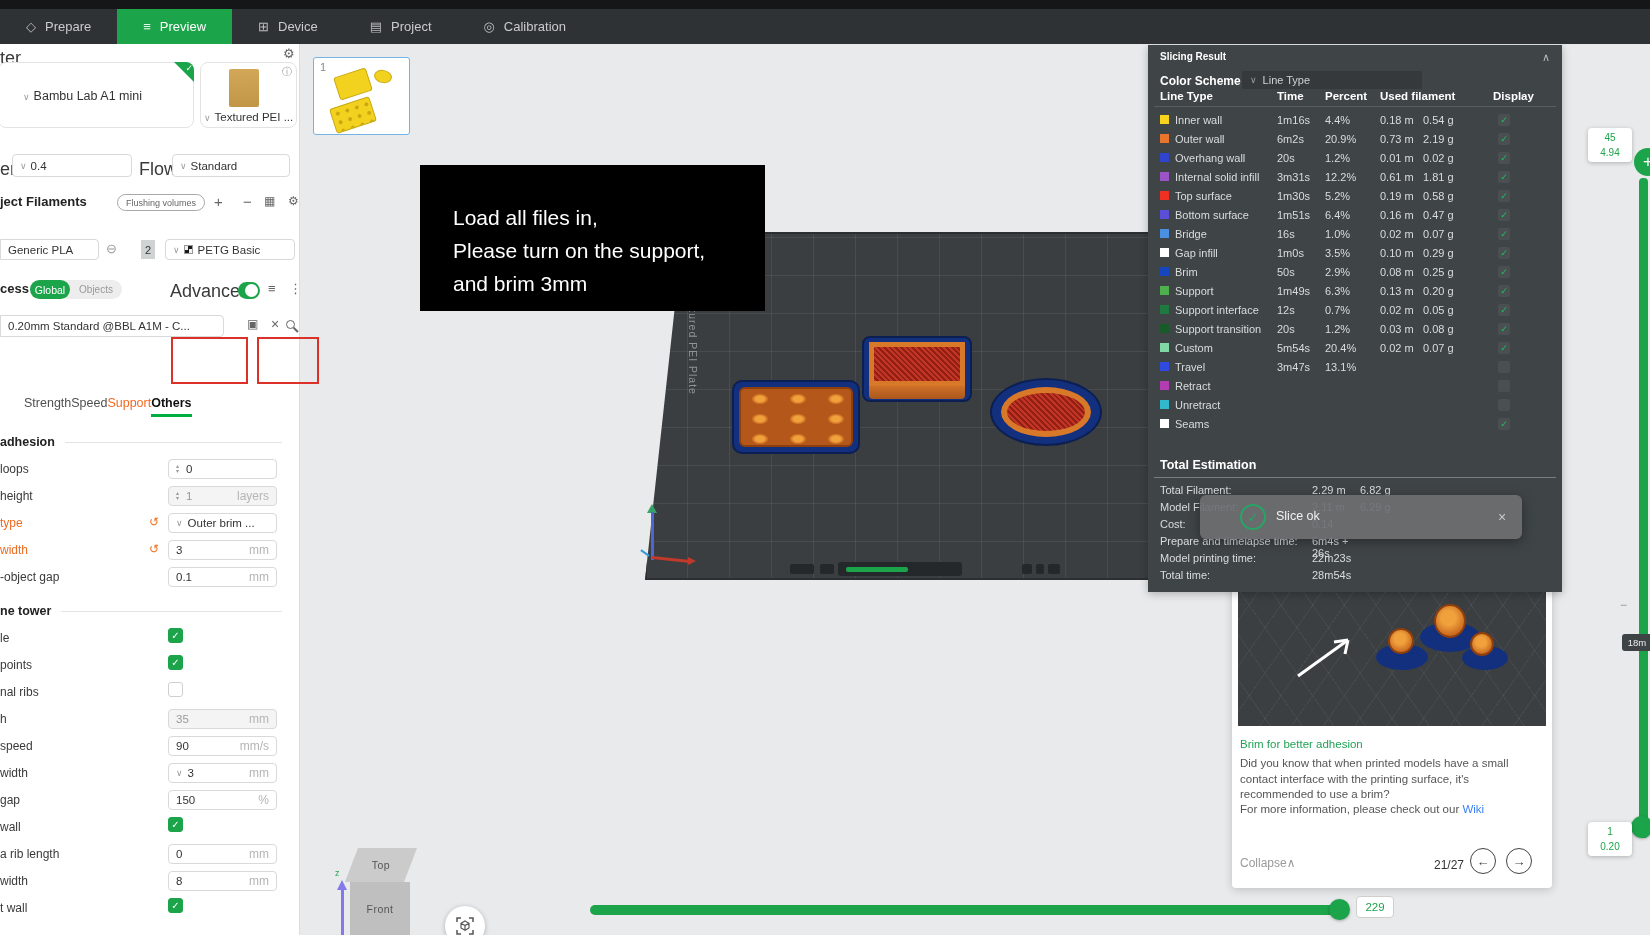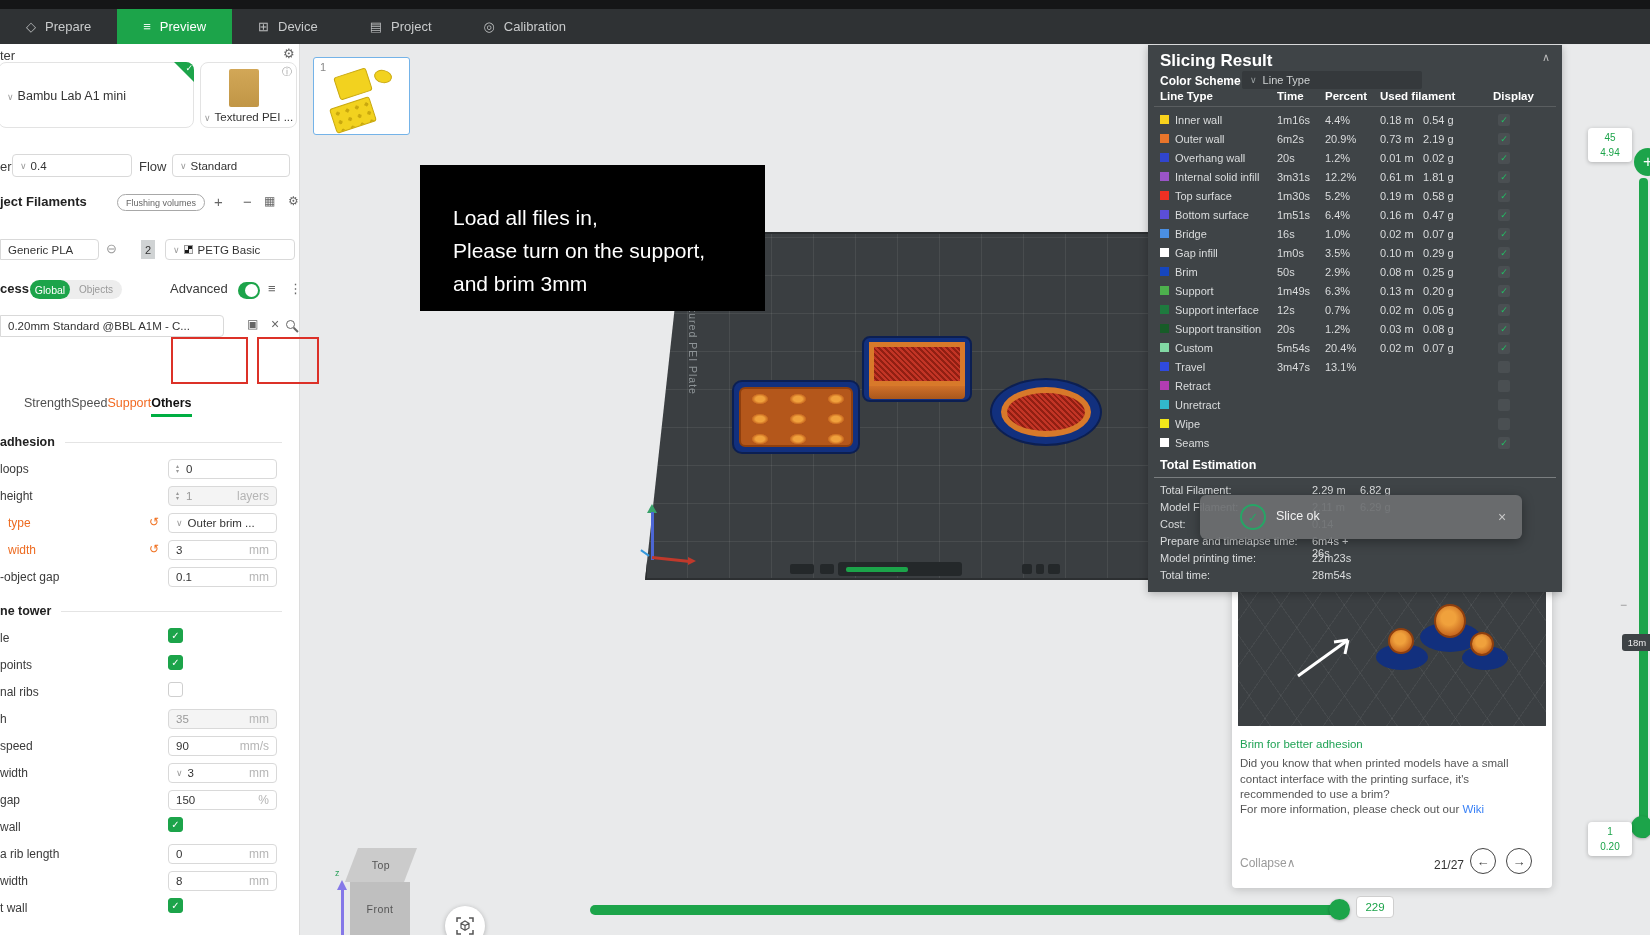--- a/index.html
+++ b/index.html
@@ -12,21 +12,21 @@
   .ttab { display:flex; align-items:center; gap:9px; padding:0 26px; color:#C9CBCC; font-size:13px; cursor:default; }
   .ttab .ticon { font-size:13px; opacity:.9; }
   .ttab.active { background:#1CA44A; color:#fff; }
   .tbtn-chevron { position:absolute; top:14px; width:23px; height:23px; border-radius:50%; background:#1CA44A; color:#fff; font-size:10px; display:flex; align-items:center; justify-content:center; }
   .pill { position:absolute; top:13px; height:25px; border-radius:4px; font-size:12.5px; display:flex; align-items:center; justify-content:center; }
   #slice-pill { left:1403px; width:100px; background:#85898B; color:#C5C9CA; }
   #print-pill { left:1538px; width:84px; background:#1CA44A; color:#fff; }
 
   
   #sidebar { position:absolute; left:0; top:44px; width:300px; height:891px; background:#fff; border-right:1px solid #DCDCDC; z-index:3; }
-  .cutlbl { position:absolute; font-size:13px; color:#3A3A3A; white-space:nowrap; }
+  .cutlbl { position:absolute; font-size:18px; color:#3A3A3A; white-space:nowrap; }
   .boldlbl { font-weight:bold; color:#222; }
   .card { position:absolute; background:#fff; border:1px solid #E3E3E3; border-radius:8px; }
   .cardtxt { position:absolute; font-size:12px; color:#333; white-space:nowrap; overflow:hidden; }
   .chev { color:#9a9a9a; font-size:9px; margin-right:4px; }
   .corner-check { position:absolute; top:-1px; right:-1px; width:0; height:0; border-top:20px solid #1CA44A; border-left:20px solid transparent; border-radius:0 8px 0 0; }
   .corner-check span { position:absolute; top:-19px; right:1px; color:#fff; font-size:9px; }
   .selbox { position:absolute; border:1px solid #D9D9D9; border-radius:4px; background:#fff; display:flex; align-items:center; padding:0 7px; font-size:11.5px; color:#333; white-space:nowrap; overflow:hidden; }
   .icon-btn { position:absolute; color:#666; cursor:default; }
   .pillbtn { position:absolute; border:1px solid #A8A8A8; border-radius:9px; font-size:9px; color:#666; display:flex; align-items:center; justify-content:center; background:#fff; }
   .badge-num { position:absolute; background:#D0D3D4; color:#333; font-size:11px; display:flex; align-items:center; justify-content:center; }
@@ -45,21 +45,21 @@
   .ptab.others { color:#111; font-weight:bold; border-bottom:3px solid #00AE42; padding-bottom:4px; }
   .annot { position:absolute; border:2px solid #DC3128; z-index:6; pointer-events:none; }
 
   #settings { position:absolute; left:0; top:382px; width:292px; }
   .shead { display:flex; align-items:center; gap:10px; height:20px; margin:14px 10px 7px 0; }
   .shead:first-child { margin-top:6px; }
   .shead .shead-t { font-size:12.5px; font-weight:bold; color:#222; white-space:nowrap; }
   .shead .shead-line { flex:1; height:1px; background:#E4E4E4; }
   .srow { position:relative; height:20px; margin-bottom:7px; }
   .srow .lbl { position:absolute; left:0; top:3px; font-size:12px; color:#3A3A3A; white-space:nowrap; }
-  .srow .lbl.mod { color:#ED6B21;margin-left:8px; }
+  .srow .lbl.mod { color:#ED6B21; }
   .srow .reset { position:absolute; left:149px; top:2px; color:#F0701F; font-size:12px; }
   .srow .ctrl { position:absolute; left:168px; top:0; }
   .inp { display:flex; align-items:center; border:1px solid #D9D9D9; border-radius:4px; height:20px; width:109px; padding:0 7px; font-size:11.5px; color:#333; background:#fff; }
   .inp.dis { background:#F4F4F4; color:#999; }
   .inp .unit { margin-left:auto; color:#B5B5B5; font-size:12px; }
   .inp .spin { display:flex; flex-direction:column; font-size:6px; line-height:5px; color:#999; margin-right:7px; }
   .inp .chev2 { color:#9a9a9a; font-size:9px; margin-right:5px; }
   .cb { width:15px; height:15px; border:1px solid #CFCFCF; border-radius:3px; background:#fff; display:flex; align-items:center; justify-content:center; font-size:10px; color:#fff; }
   .cb.on { background:#1CA44A; border-color:#1CA44A; }
 
@@ -107,21 +107,21 @@
   #nc-z-lbl { position:absolute; left:-10px; top:20px; font-size:9px; color:#2AA05A; }
 
   #view-reset-btn { position:absolute; left:445px; top:906px; width:40px; height:40px; border-radius:50%; background:#fff; box-shadow:0 1px 5px rgba(0,0,0,0.25); display:flex; align-items:center; justify-content:center; z-index:3; }
 
   #hslider-track { position:absolute; left:590px; top:905px; width:750px; height:10px; background:#1CA44A; border-radius:5px; z-index:5; }
   #hslider-handle { position:absolute; left:1329px; top:899px; width:21px; height:21px; border-radius:50%; background:#1CA44A; box-shadow:0 1px 3px rgba(0,0,0,0.3); z-index:6; }
   #hslider-badge { position:absolute; left:1356px; top:896px; width:38px; height:22px; background:#fff; border:1px solid #CFCFCF; border-radius:4px; color:#1CA44A; font-size:11.5px; display:flex; align-items:center; justify-content:center; z-index:6; }
 
   
   #panel { position:absolute; left:1148px; top:45px; width:414px; height:547px; background:#3F4447; z-index:7; box-shadow:0 2px 8px rgba(0,0,0,0.25); }
-  #panel-title { position:absolute; left:12px; top:6px; font-size:17px; font-weight:bold; color:#fff; }
+  #panel-title { position:absolute; left:12px; top:6px; font-size:10px; font-weight:bold; color:#fff; }
   #panel-collapse { position:absolute; left:394px; top:6px; color:#BBB; font-size:11px; }
   #cs-label { position:absolute; left:12px; top:29px; font-size:12px; font-weight:bold; color:#fff; }
   #cs-dd { position:absolute; left:94px; top:26px; width:180px; height:18px; background:#35393C; border-radius:2px; color:#CFD2D3; font-size:11px; display:flex; align-items:center; padding:0 8px; gap:6px; }
   .colhead { position:absolute; top:45px; font-size:11.5px; font-weight:bold; color:#fff; }
   #tbl-div { position:absolute; left:6px; top:61px; width:402px; height:1px; background:#5A5E60; }
   #lt-rows { position:absolute; left:12px; top:65px; width:396px; }
   .trow { display:flex; align-items:center; height:19px; font-size:11px; color:#DADCDD; }
   .trow .sw { width:9px; height:9px; margin-right:6px; flex:0 0 9px; }
   .trow .tname { width:102px; white-space:nowrap; overflow:hidden; }
   .trow .ttime { width:48px; }
@@ -203,21 +203,21 @@
   <div class="pill" id="print-pill">Print plate</div>
 
   <div id="sidebar">
     <span class="cutlbl" style="left:0; top:4px;">ter</span>
     <span class="icon-btn" style="left:283px; top:2px; font-size:13px;">⚙</span>
 
     <div class="card" style="left:-2px; top:18px; width:196px; height:66px;">
       <span class="corner-check">
           <span>✓</span>
         </span>
-      <div class="cardtxt" style="left:8px; top:26px; width:180px; font-size:12.5px;">
+      <div class="cardtxt" style="left:24px; top:26px; width:180px; font-size:12.5px;">
         <span class="chev">∨</span><span>Bambu Lab A1 mini</span>
       </div>
     </div>
     <div class="card" style="left:200px; top:18px; width:97px; height:66px;">
       <div style="position:absolute; left:28px; top:6px; width:30px; height:38px; background:linear-gradient(#D2A757,#C19646); border-radius:2px;"></div>
       <span style="position:absolute; right:4px; top:2px; font-size:10px; color:#999;">ⓘ</span>
       <div class="cardtxt" style="left:3px; top:48px; width:92px; font-size:11.5px;">
         <span class="chev">∨</span><span>Textured PEI ...</span>
       </div>
     </div>
@@ -610,29 +610,20 @@
           <span class="tname">Retract</span>
           <span class="ttime"></span>
           <span class="tpct"></span>
           <span class="tlen"></span>
           <span class="twt"></span>
           <span class="dbox"></span>
         </div>
         <div class="trow">
           <span class="sw" style="background: rgb(50, 184, 204);"></span>
           <span class="tname">Unretract</span>
-          <span class="ttime"></span>
-          <span class="tpct"></span>
-          <span class="tlen"></span>
-          <span class="twt"></span>
-          <span class="dbox"></span>
-        </div>
-        <div class="trow">
-          <span class="sw" style="background: rgb(242, 231, 26);"></span>
-          <span class="tname">Wipe</span>
           <span class="ttime"></span>
           <span class="tpct"></span>
           <span class="tlen"></span>
           <span class="twt"></span>
           <span class="dbox"></span>
         </div>
         <div class="trow">
           <span class="sw" style="background: rgb(255, 255, 255);"></span>
           <span class="tname">Seams</span>
           <span class="ttime"></span>

